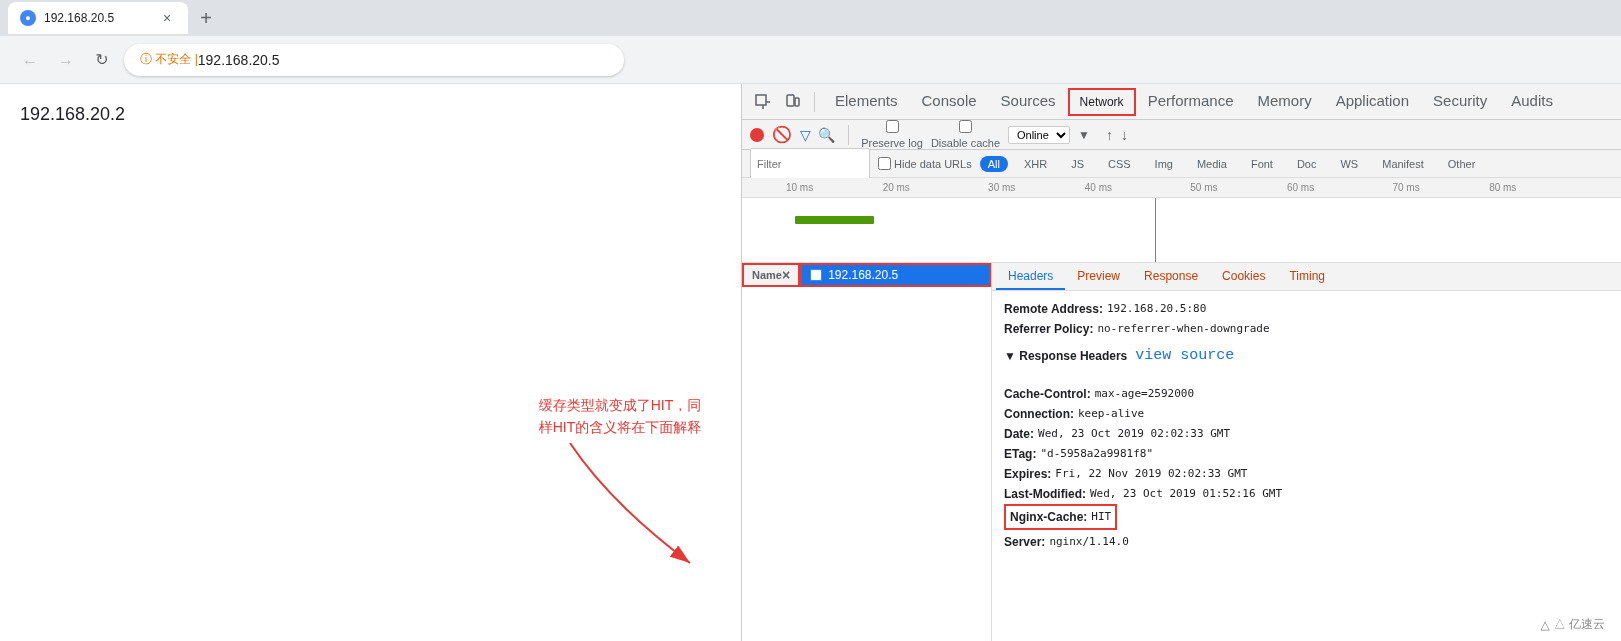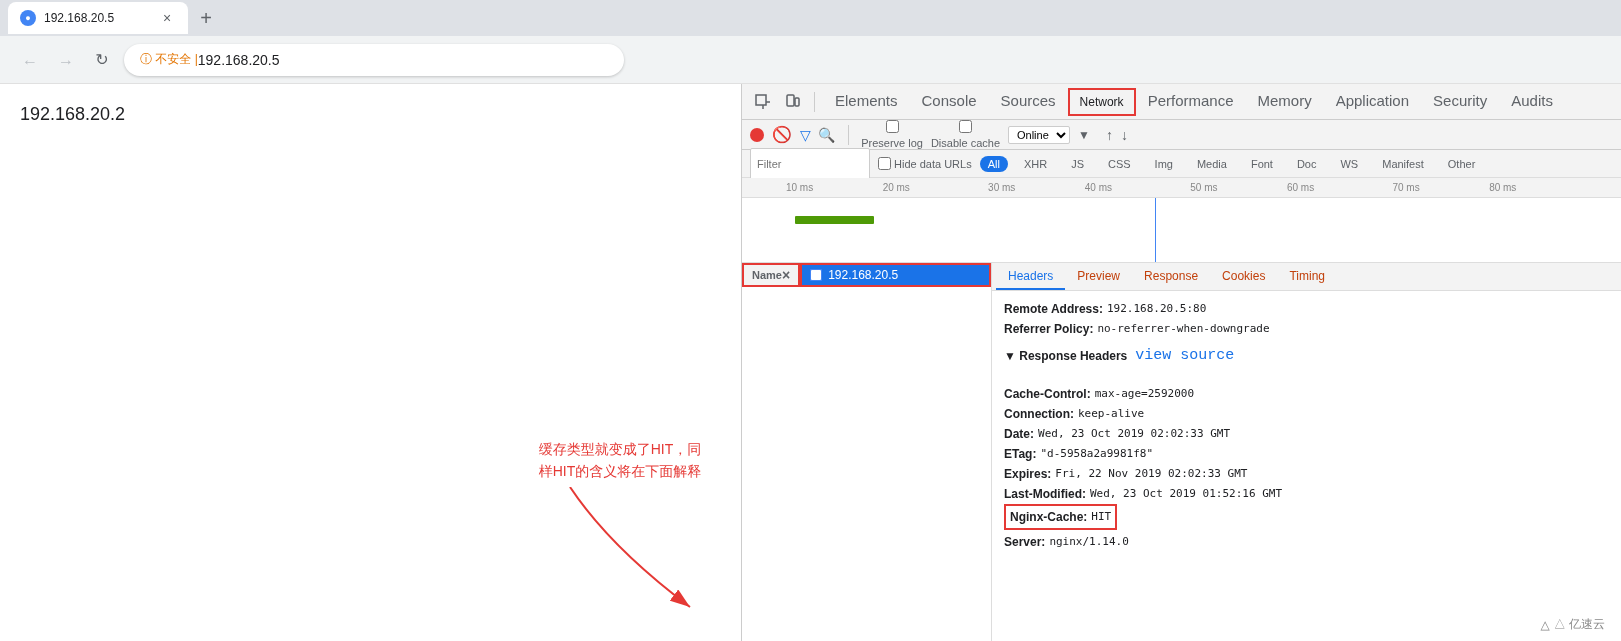--- a/index.html
+++ b/index.html
@@ -110,21 +110,21 @@
     </div>
   </div>
 </div>
 
 <div class="main-area" style="position: relative;">
 
   <div class="page-content">
     <div class="page-ip">192.168.20.2</div>
   </div>
 
-  <div style="position: absolute; left: 530px; top: 310px; pointer-events: none; z-index: 10; margin-top: 44px;">
+  <div style="position: absolute; left: 530px; top: 310px; pointer-events: none; z-index: 10;">
     <div style="color: #e53935; font-size: 14px; font-weight: 500; line-height: 1.6; text-align: center;">
       <span>缓存类型就变成了HIT，同</span><br>
       <span>样HIT的含义将在下面解释</span>
     </div>
     <div style="display: flex; flex-direction: column; align-items: center; margin-top: 4px;">
 
       <svg width="180" height="130">
         <defs>
           <marker id="arrowhead" markerWidth="10" markerHeight="7" refX="10" refY="3.5" orient="auto">
             <polygon points="0 0, 10 3.5, 0 7" fill="#e53935"></polygon>

